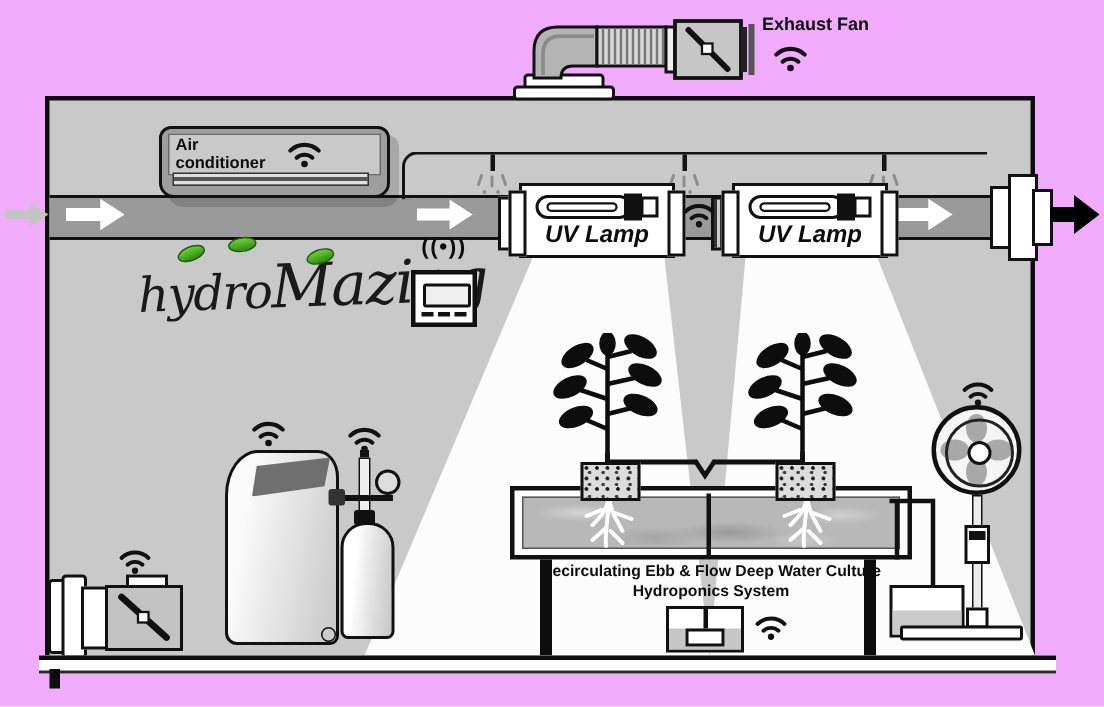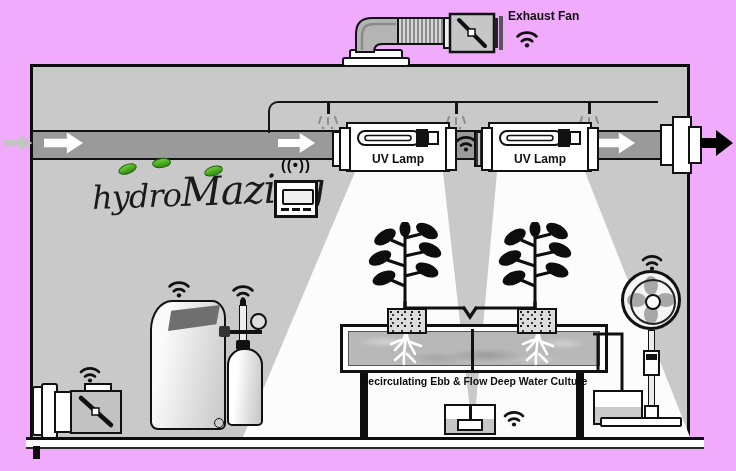--- a/index.html
+++ b/index.html
@@ -25,21 +25,21 @@
   #duct{left:33px;top:130px;width:629px;height:26px;background:#9a9a9a;
         border-top:2.5px solid #111;border-bottom:2.5px solid #111;z-index:3;box-sizing:content-box;}
   
   #mpipe{left:268px;top:101px;width:388px;height:30px;border-top:2.5px solid #141414;
          border-left:2.5px solid #141414;border-top-left-radius:10px;z-index:3;}
   .mtick{position:absolute;top:103px;width:2.5px;height:11px;background:#141414;z-index:3;}
   
   .uvbox{position:absolute;top:122px;width:104px;height:50px;background:#fff;
          border:2.5px solid #111;z-index:4;box-sizing:border-box;}
   .uvlbl{position:absolute;left:0;right:0;bottom:4px;text-align:center;
-         font-weight:bold;font-size:12px;color:#0d0d0d;}
+         font-weight:bold;font-size:16px;color:#0d0d0d;font-style:italic;}
   .fl{position:absolute;background:#fff;border:2px solid #111;}
   
   .obox{position:absolute;border:2.5px solid #111;box-sizing:border-box;background:#fff;}
   
   .pot{position:absolute;top:308px;width:36px;height:22px;border:2px solid #111;
        background-color:#dcdcdc;z-index:5;
        background-image:radial-gradient(circle at 2px 2px,#1a1a1a 1.1px,transparent 1.4px),
                         radial-gradient(circle at 4px 5px,#3a3a3a 1px,transparent 1.3px);
        background-size:7px 7px,9px 8px;}
   
@@ -158,20 +158,37 @@
     <rect x="156" y="12" width="4" height="30" fill="#222"></rect>
     <rect x="161" y="10" width="4" height="34" fill="#555"></rect>
   </svg>
   <div class="lbl" style="left:508px;top:10px;font-size:12px">Exhaust Fan</div>
   <svg class="wifi" style="left:514px;top:28px;z-index:4" width="26" height="20" viewBox="0 0 24 19">
     <path d="M3 8 A13 13 0 0 1 21 8" fill="none" stroke="#111" stroke-width="2.6" stroke-linecap="round"></path>
     <path d="M7 12.5 A7.5 7.5 0 0 1 17 12.5" fill="none" stroke="#111" stroke-width="2.6" stroke-linecap="round"></path>
     <circle cx="12" cy="16.5" r="2.1" fill="#111"></circle>
     </svg>
 
+  <div class="abs" style="left:106px;top:84px;width:154px;height:48px;z-index:4;background:#9e9e9e;
+       border:2.5px solid #111;border-radius:8px 8px 10px 10px;box-sizing:border-box;
+       box-shadow:6px 6px 0 rgba(0,0,0,0.16)">
+    <div class="abs" style="left:4px;top:3px;right:4px;height:26px;background:#c9c9c9;
+         border:1px solid #6b6b6b"></div>
+    <div class="abs" style="left:7px;top:29px;right:12px;height:7px;border:1px solid #333;
+         background:linear-gradient(#e0e0e0 0 2px,#555 2px 5px,#e0e0e0 5px)"></div>
+    <div class="lbl" style="left:9px;top:5px;font-size:11px;line-height:12px">
+      <div>Air</div>
+      <div>conditioner</div>
+    </div>
+    <svg class="wifi" style="left:82px;top:6px" width="26" height="20" viewBox="0 0 24 19">
+      <path d="M3 8 A13 13 0 0 1 21 8" fill="none" stroke="#111" stroke-width="2.6" stroke-linecap="round"></path>
+      <path d="M7 12.5 A7.5 7.5 0 0 1 17 12.5" fill="none" stroke="#111" stroke-width="2.6" stroke-linecap="round"></path>
+      <circle cx="12" cy="16.5" r="2.1" fill="#111"></circle>
+      </svg>
+  </div>
 
   <div class="uvbox" style="left:346px">
     <div class="fl" style="left:-16px;top:7px;width:6px;height:32px"></div>
     <div class="fl" style="left:-9px;top:3px;width:8px;height:40px"></div>
     <div class="fl" style="right:-9px;top:3px;width:8px;height:40px"></div>
     <svg class="abs" style="left:8px;top:4px" width="86" height="20" viewBox="0 0 86 20">
       <rect x="2" y="3" width="62" height="14" rx="7" fill="#fff" stroke="#111" stroke-width="2"></rect>
       <rect x="9" y="7.5" width="46" height="5" rx="2.5" fill="none" stroke="#111" stroke-width="1.5"></rect>
       <rect x="60" y="1" width="12" height="18" fill="#111"></rect>
       <rect x="72" y="4" width="10" height="12" fill="#fff" stroke="#111" stroke-width="2"></rect>
@@ -339,20 +356,21 @@
       </svg>
   </div>
   <div class="pot" style="left:387px"></div>
   <div class="pot" style="left:517px"></div>
   <div class="leg" style="left:360px"></div>
   <div class="leg" style="left:576px"></div>
 
   <div class="lbl" style="left:334px;top:375px;width:280px;text-align:center;font-size:10.5px;
        line-height:13px;white-space:normal;z-index:4">
     <div>Recirculating Ebb &amp; Flow Deep Water Culture</div>
+    <div>Hydroponics System</div>
   </div>
 
   <div class="obox" style="left:444px;top:404px;width:52px;height:31px;z-index:4">
     <div class="abs" style="left:0;right:0;bottom:0;height:14px;background:#c6c6c6"></div>
     <div class="abs" style="left:23px;top:0;width:2.5px;height:14px;background:#111"></div>
     <div class="abs" style="left:11px;top:13px;width:26px;height:12px;background:#fff;border:2px solid #111;
          box-sizing:border-box"></div>
   </div>
   <svg class="wifi" style="left:502px;top:408px;z-index:4" width="24" height="19" viewBox="0 0 24 19">
     <path d="M3 8 A13 13 0 0 1 21 8" fill="none" stroke="#111" stroke-width="2.6" stroke-linecap="round"></path>

